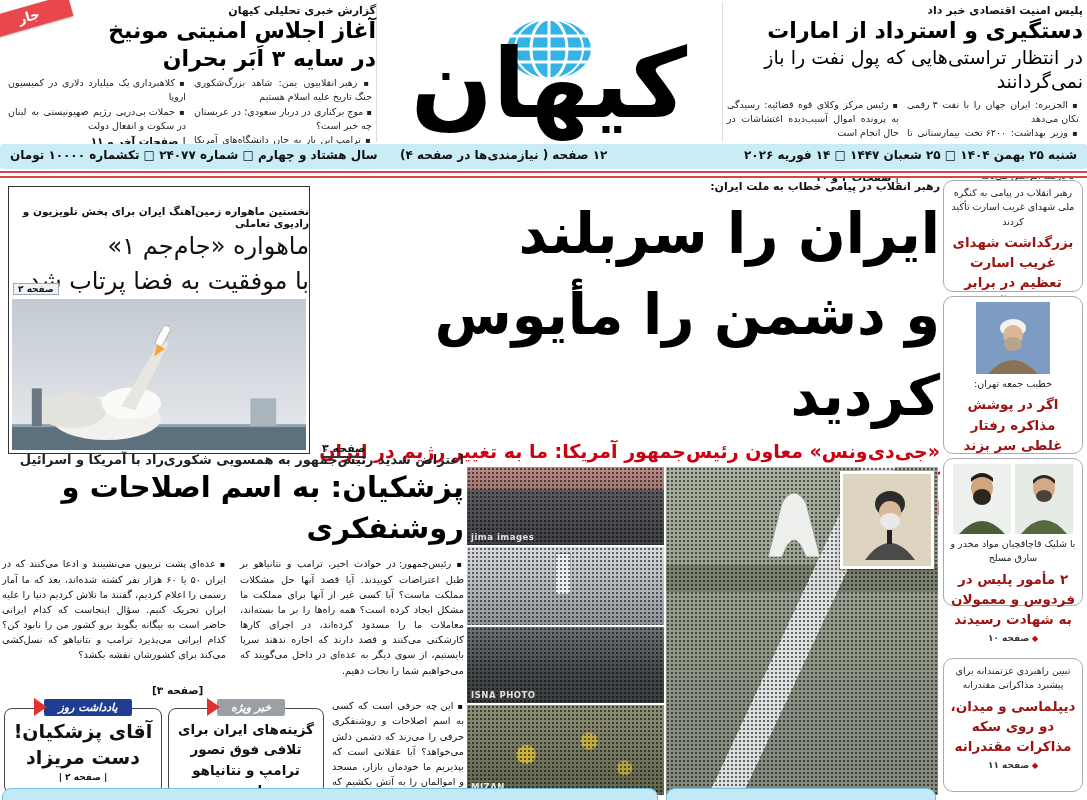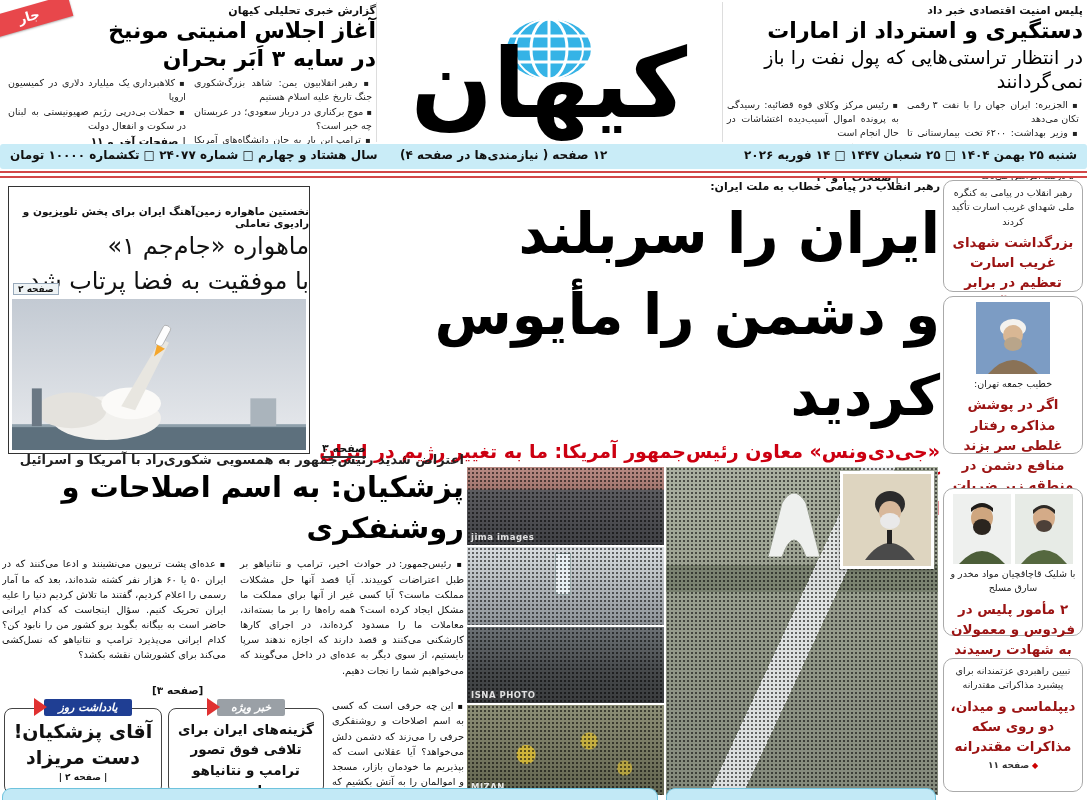--- a/index.html
+++ b/index.html
@@ -80,21 +80,21 @@
       radial-gradient(circle at 80% 70%,rgba(228,195,48,.6) 0 7px,transparent 8px),
       linear-gradient(180deg,#8d8f77 0%,#60624d 100%);}
   #ph-big{left:666px;top:467px;width:272px;height:328px;background:
       linear-gradient(115deg,transparent 0 46%,rgba(235,238,240,.85) 46% 54%,transparent 54%),
       linear-gradient(0deg,transparent 0 62%,rgba(90,100,80,.5) 62% 70%,transparent 70%),
       linear-gradient(180deg,#aab0a0 0%,#969c8c 45%,#83897b 100%);}
   #azadi{position:absolute;left:96px;top:16px;}
   #inset{position:absolute;right:4px;top:4px;width:88px;height:92px;border:3px solid #fff;background:#ded5c0;box-shadow:0 1px 3px rgba(0,0,0,.4);}
   
   .sbox{position:absolute;right:4px;width:140px;border:1px solid #aaa;border-radius:10px;background:#fff;text-align:center;box-sizing:border-box;padding:5px 4px;}
-  #sb1{top:180px;height:112px;} #sb2{top:296px;height:158px;} #sb3{top:458px;height:148px;margin-top:30px;} #sb4{top:658px;height:134px;}
+  #sb1{top:180px;height:112px;} #sb2{top:296px;height:158px;} #sb3{top:458px;height:148px;} #sb4{top:658px;height:134px;}
   .sbox .sk{font-size:9.5px;line-height:1.5;color:#222;}
   .sbox .sh{font-size:13.5px;font-weight:900;line-height:1.5;color:#9b1313;margin-top:3px;}
   .sbox .sp{font-size:9px;font-weight:bold;color:#333;margin-top:4px;}
   .sbox .sp::before{content:"◆ ";color:#c00;font-size:8px;}
   .sphoto{display:block;margin:0 auto 3px auto;}
   .offrow{display:flex;justify-content:center;gap:4px;margin-bottom:3px;}
   
   .botbar{position:absolute;top:788px;height:12px;background:#c2e9f6;border:1px solid #6fc3dd;border-bottom:none;border-radius:9px 9px 0 0;box-sizing:border-box;}
   #bb1{left:2px;width:656px;} #bb2{left:666px;width:270px;}
 </style>

